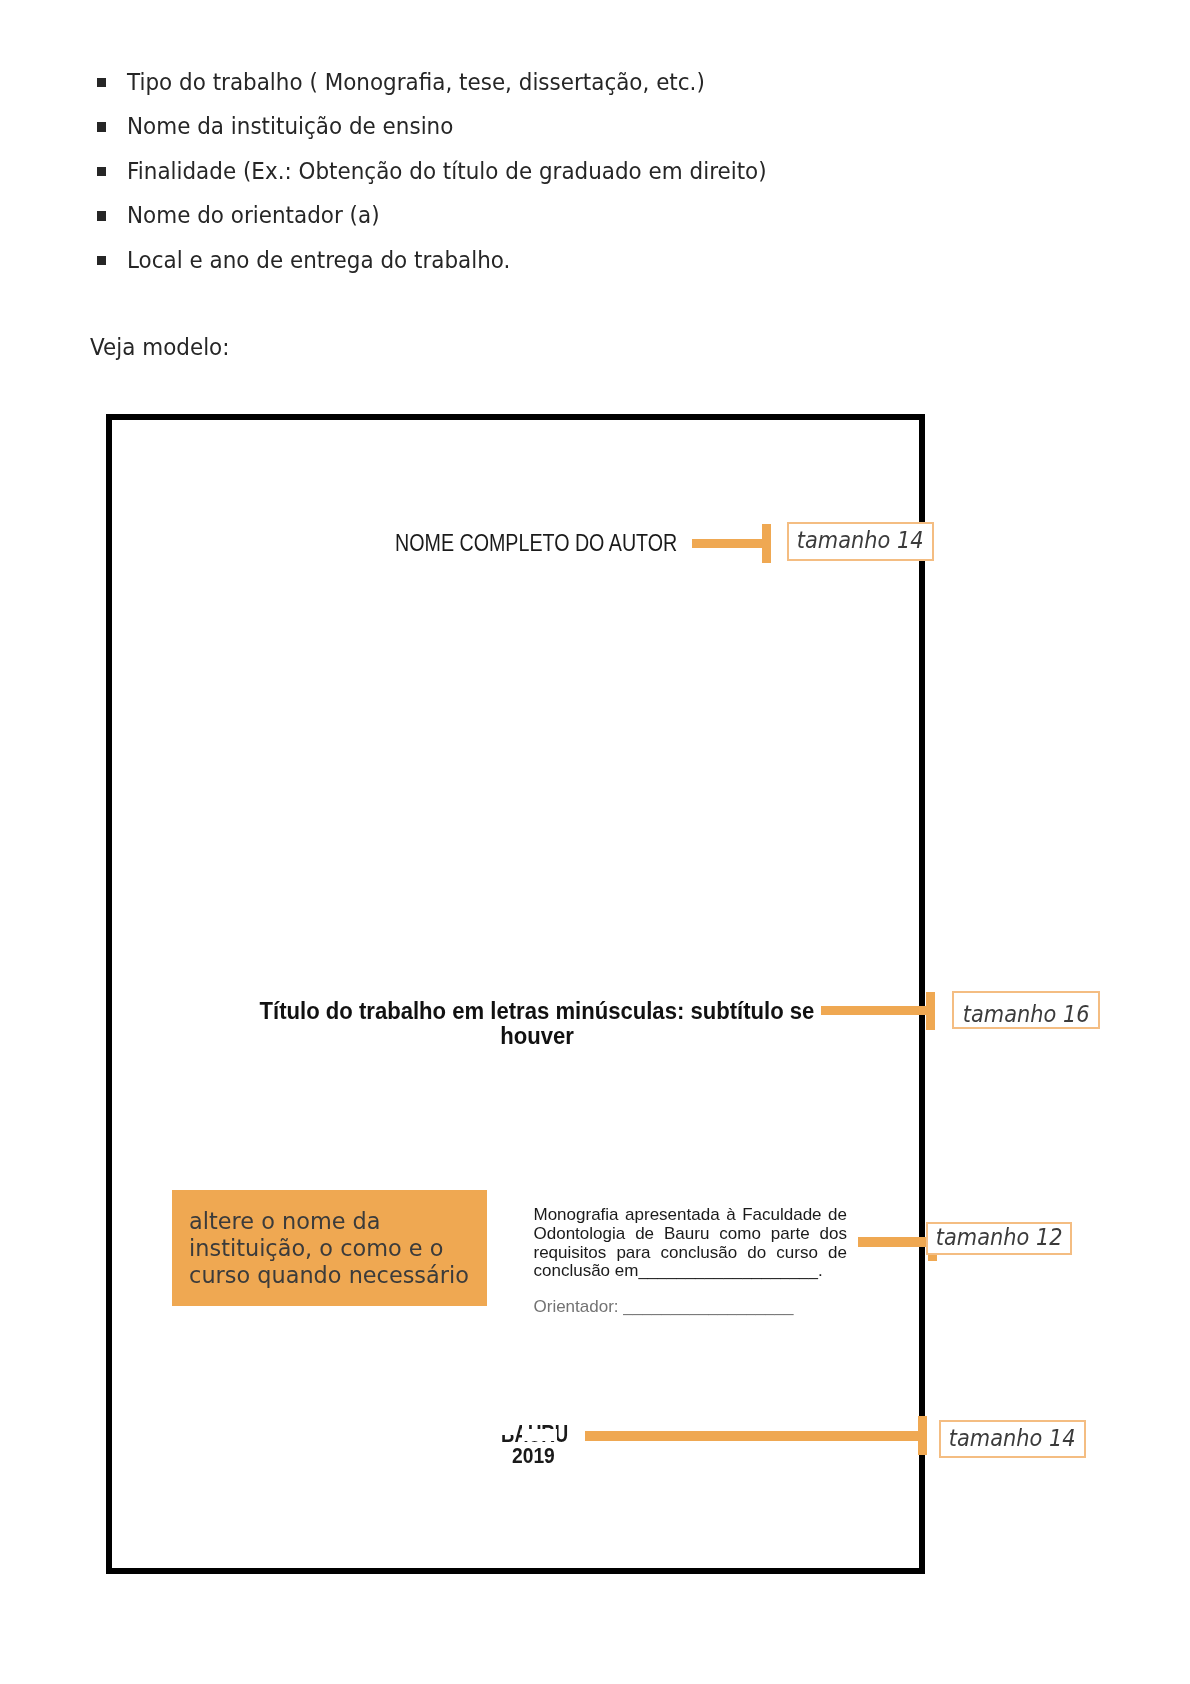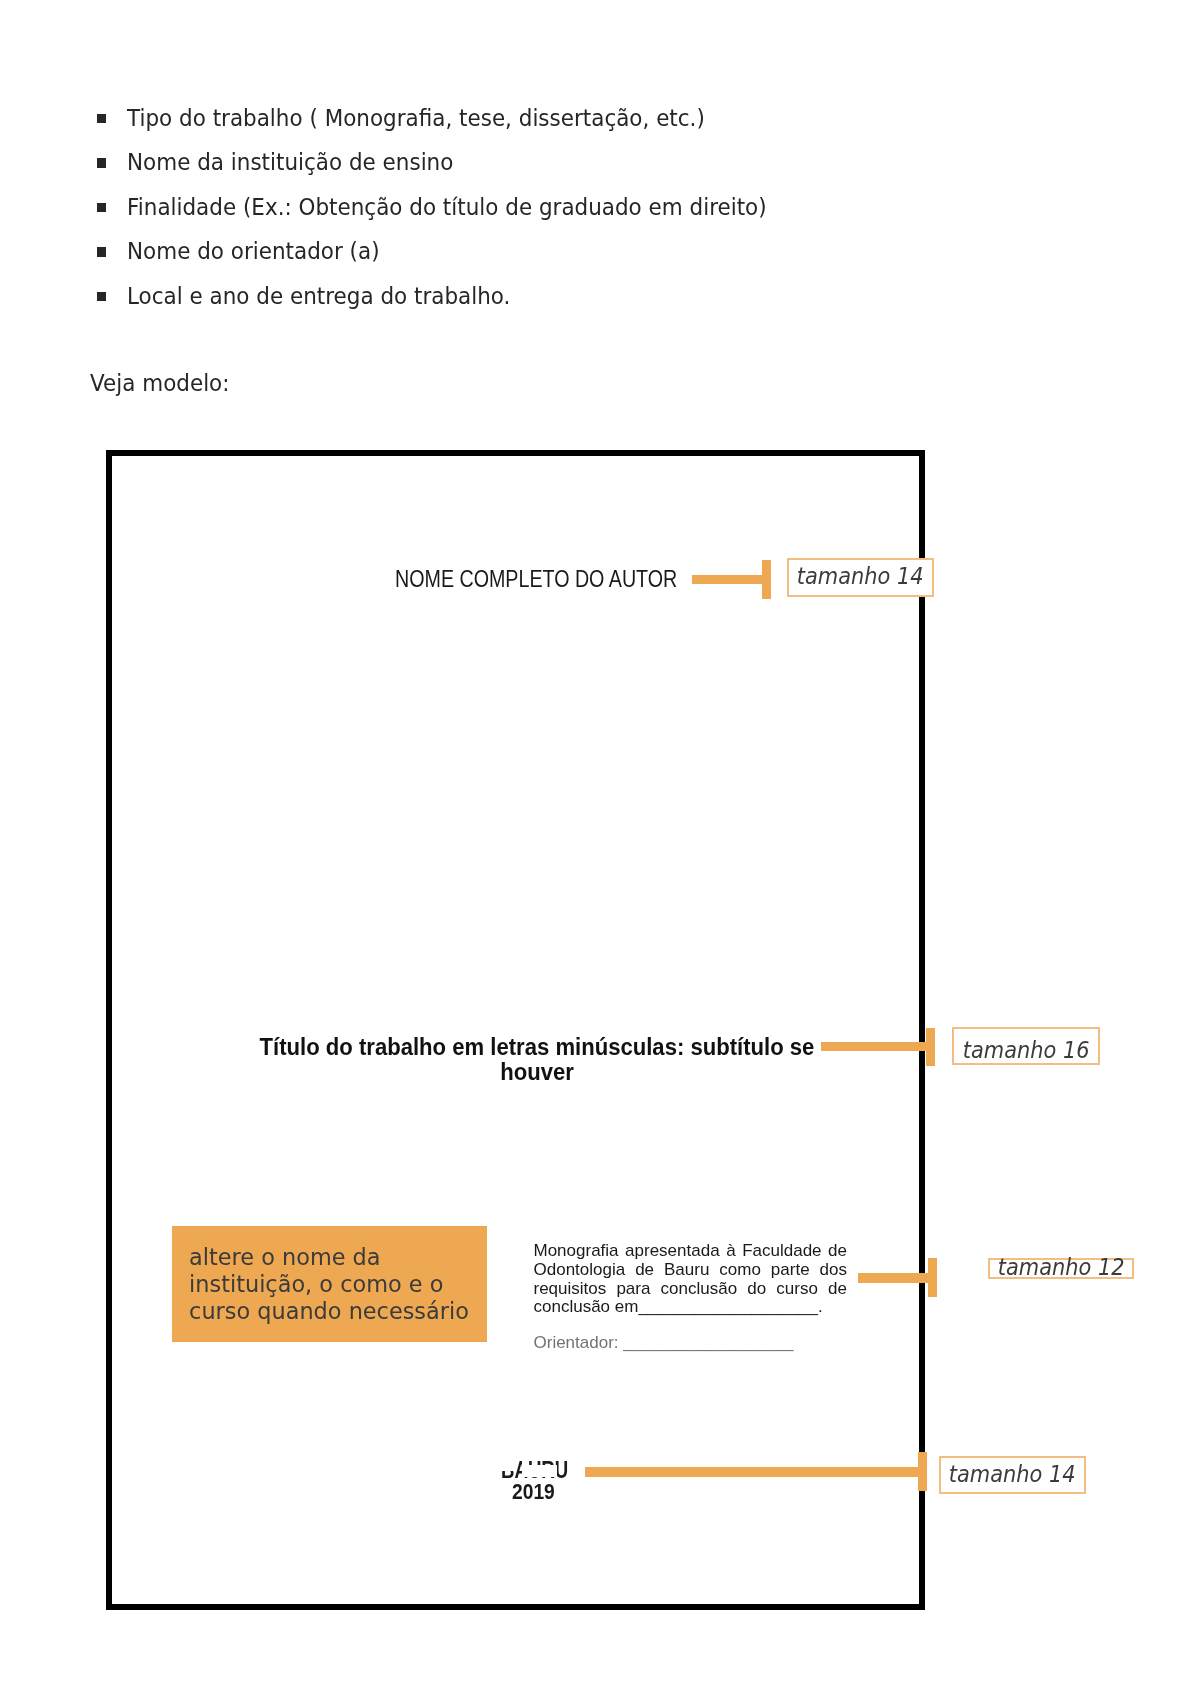--- a/index.html
+++ b/index.html
@@ -1,18 +1,18 @@
 <!DOCTYPE html>
 <html><head>
 <meta charset="utf-8">
 <title>Modelo de capa</title>
 <style>
   html,body{margin:0;padding:0;}
   body{width:1190px;height:1684px;background:#ffffff;font-family:"DejaVu Sans",sans-serif;position:relative;overflow:hidden;}
-  .page{position:absolute;inset:0;margin-top:36px;}
+  .page{position:absolute;inset:0;}
   
   .blist{list-style:none;margin:0;padding:0;}
   .blist li{position:absolute;left:0;color:#262626;font-size:23px;
             font-family:"DejaVu Sans",sans-serif;}
   .bullet{position:absolute;left:96.8px;top:9.1px;width:9.5px;height:9.5px;background:#262626;}
   .litext{position:absolute;left:126.5px;top:0;white-space:nowrap;display:inline-block;
           transform:scaleX(0.934);transform-origin:left top;}
   .veja{position:absolute;left:89.5px;top:334px;color:#262626;font-size:23px;
         font-family:"DejaVu Sans",sans-serif;white-space:nowrap;
         transform:scaleX(0.934);transform-origin:left top;}
@@ -38,21 +38,21 @@
   .hbar{position:absolute;background:#efa852;height:9px;z-index:4;}
   .vbar{position:absolute;background:#efa852;width:9px;height:39px;z-index:2;}
   .c1h{left:691.8px;top:539.2px;width:79px;height:8.8px;}
   .c1v{left:761.6px;top:524px;height:39.2px;z-index:4;}
   .t1{left:786.6px;top:522.3px;width:147.5px;height:39.1px;}
   .c2h{left:821px;top:1005.7px;width:113px;height:9.4px;}
   .c2v{left:925.8px;top:991.5px;height:38.8px;}
   .t2{left:952.2px;top:991px;width:147.5px;height:38.3px;align-items:flex-end;}
   .c3h{left:857.9px;top:1237.2px;width:78.7px;height:9.5px;}
   .c3v{left:928px;top:1222.4px;height:38.6px;}
-  .t3{left:988px;top:1222.3px;width:146.2px;height:21px;}
+  .t3{left:926px;top:1222.3px;width:146.2px;height:33px;}
   .c4h{left:585.4px;top:1431.1px;width:342px;height:10.1px;}
   .c4v{left:918.4px;top:1416.2px;height:38.7px;z-index:4;}
   .t4{left:938.6px;top:1420.2px;width:147.5px;height:38.3px;}
 </style>
 </head>
 <body>
 
 <div class="page">
 
   <ul class="blist">

